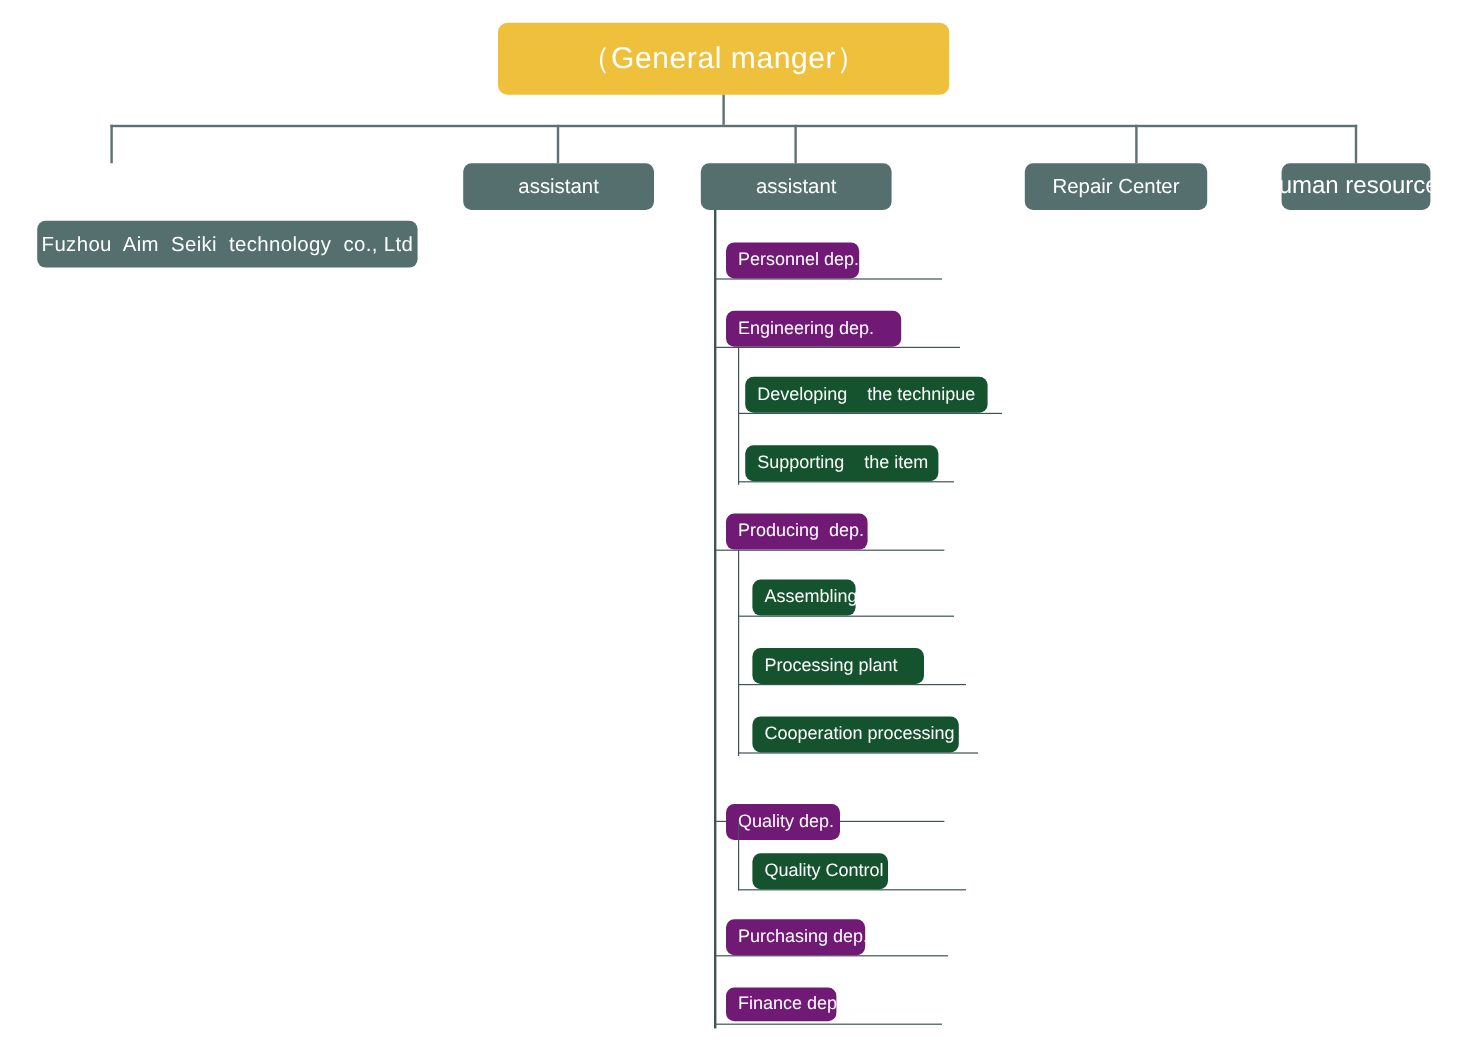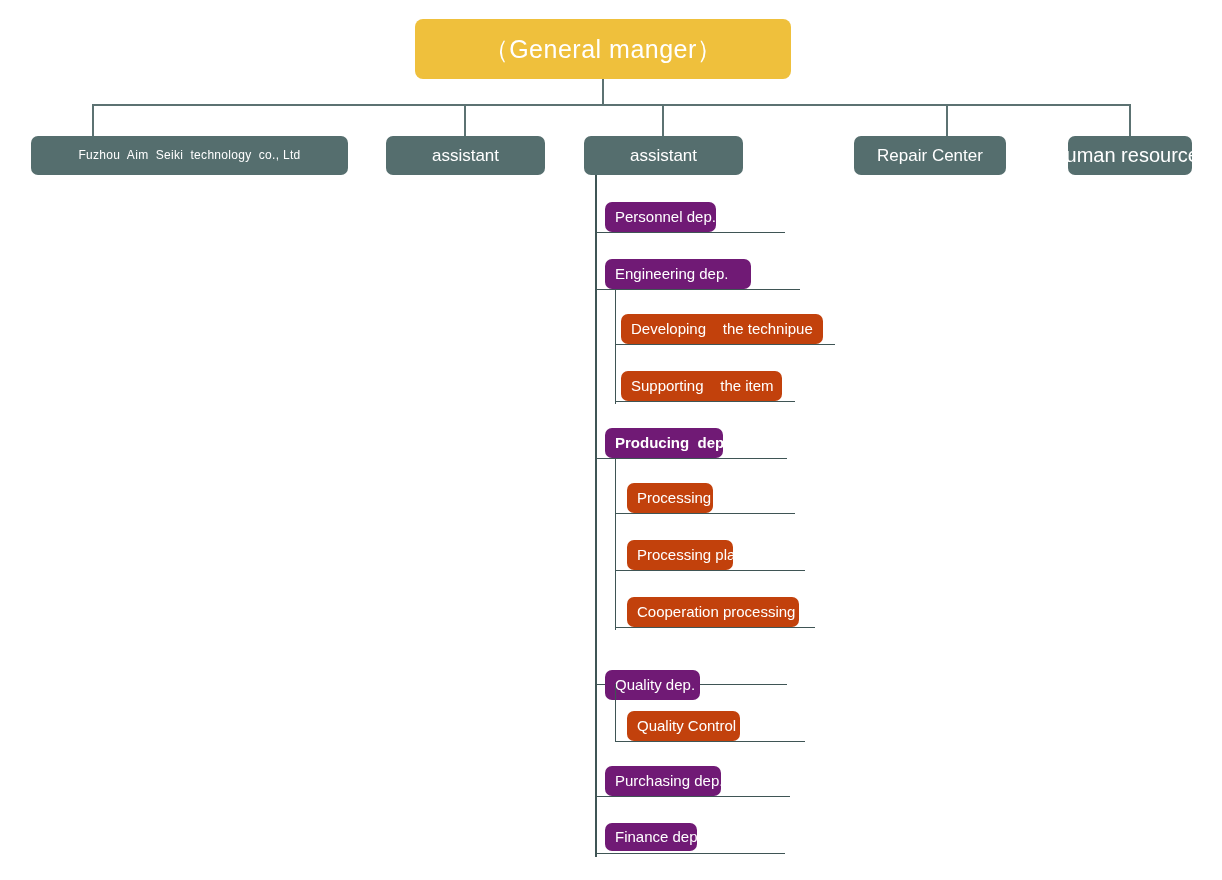--- a/index.html
+++ b/index.html
@@ -53,34 +53,35 @@
   }
 
   .node.level1 {
     background: #556e6e;
     font-size: 17px;
   }
   .node.level1.small {
     font-size: 20px;
   }
   .node.level1.wide {
-    font-size: 12px;
+    font-size: 17px;
     letter-spacing: 0.3px;
+    margin-top: 48px;
   }
 
   .node.dept {
     background: #701a75;
     font-size: 15px;
     border-radius: 7px;
     justify-content: flex-start;
     padding-left: 10px;
   }
 
   .node.sub {
-    background: #c2410c;
+    background: #14532d;
     font-size: 15px;
     border-radius: 7px;
     justify-content: flex-start;
     padding-left: 10px;
   }
 </style>
 </head>
 <body>
 
 <div id="chart-canvas">
@@ -117,29 +118,29 @@
 
   <div class="conn v dark" style="left:615px; top:289px; width:1px; height:115px;"></div>
 
   <div class="conn h dark" style="left:615px; top:344px; width:220px; height:1px;"></div>
   <div class="node sub" style="left:621px; top:314px; width:202px; height:30px;">Developing    the technipue</div>
 
   <div class="conn h dark" style="left:615px; top:401px; width:180px; height:1px;"></div>
   <div class="node sub" style="left:621px; top:371px; width:161px; height:30px;">Supporting    the item</div>
 
   <div class="conn h dark" style="left:595px; top:458px; width:192px; height:1px;"></div>
-  <div class="node dept" style="left:605px; top:428px; width:118px; height:30px;font-weight:bold;">Producing  dep.</div>
+  <div class="node dept" style="left:605px; top:428px; width:118px; height:30px;">Producing  dep.</div>
 
   <div class="conn v dark" style="left:615px; top:458px; width:1px; height:172px;"></div>
 
   <div class="conn h dark" style="left:615px; top:513px; width:180px; height:1px;"></div>
-  <div class="node sub" style="left:627px; top:483px; width:86px; height:30px;">Processing</div>
+  <div class="node sub" style="left:627px; top:483px; width:86px; height:30px;">Assembling</div>
 
   <div class="conn h dark" style="left:615px; top:570px; width:190px; height:1px;"></div>
-  <div class="node sub" style="left:627px; top:540px; width:106px; height:30px;">Processing plant</div>
+  <div class="node sub" style="left:627px; top:540px; width:143px; height:30px;">Processing plant</div>
 
   <div class="conn h dark" style="left:615px; top:627px; width:200px; height:1px;"></div>
   <div class="node sub" style="left:627px; top:597px; width:172px; height:30px;">Cooperation processing</div>
 
   <div class="conn h dark" style="left:595px; top:684px; width:192px; height:1px;"></div>
   <div class="node dept" style="left:605px; top:654px; width:95px; height:30px;margin-top:16px;">Quality dep.</div>
 
   <div class="conn v dark" style="left:615px; top:684px; width:1px; height:58px;"></div>
 
   <div class="conn h dark" style="left:615px; top:741px; width:190px; height:1px;"></div>

